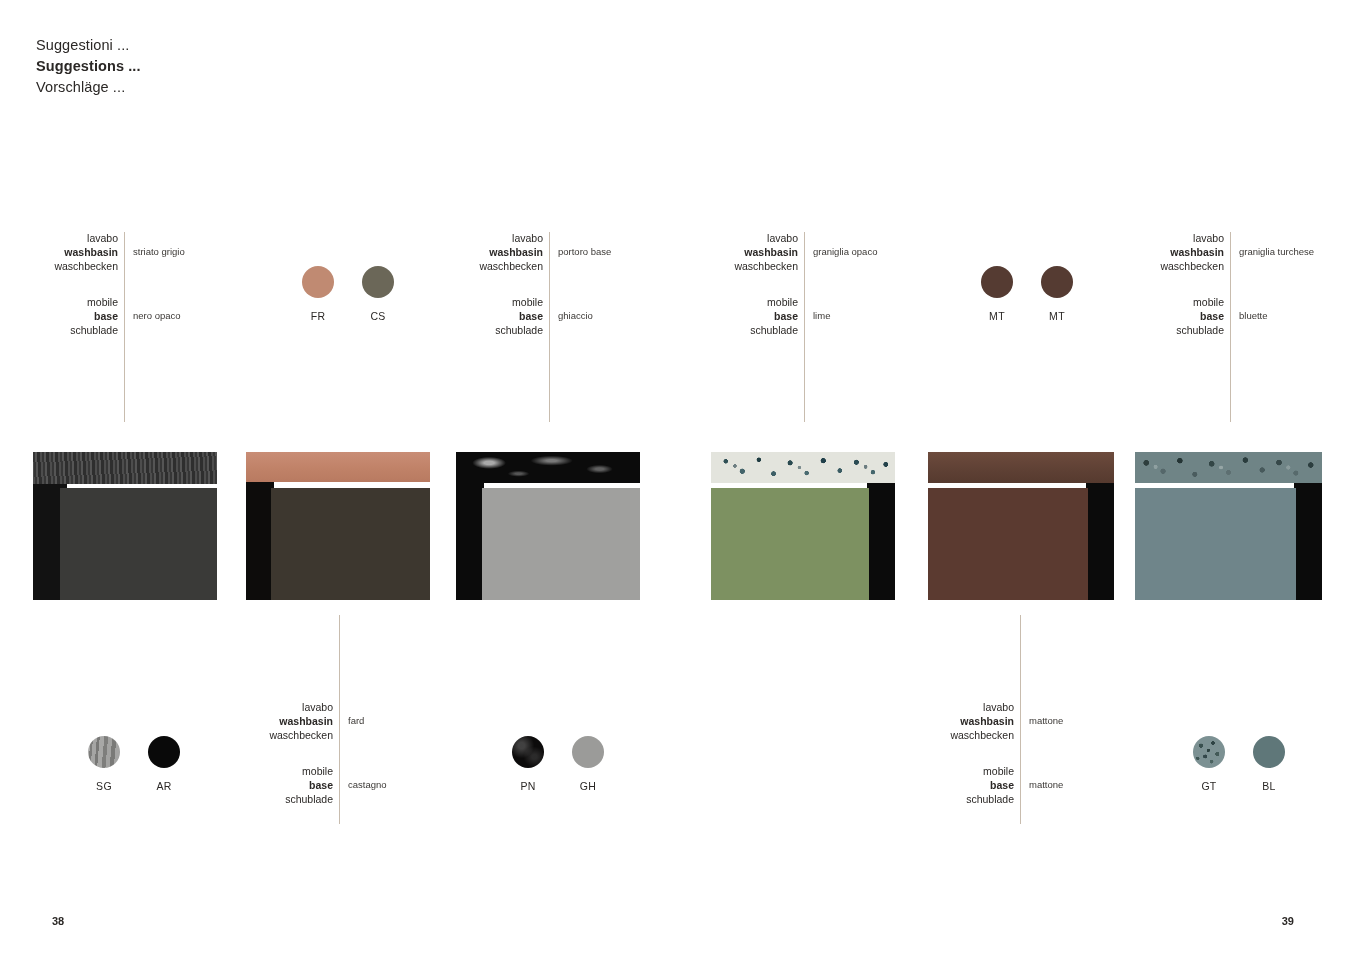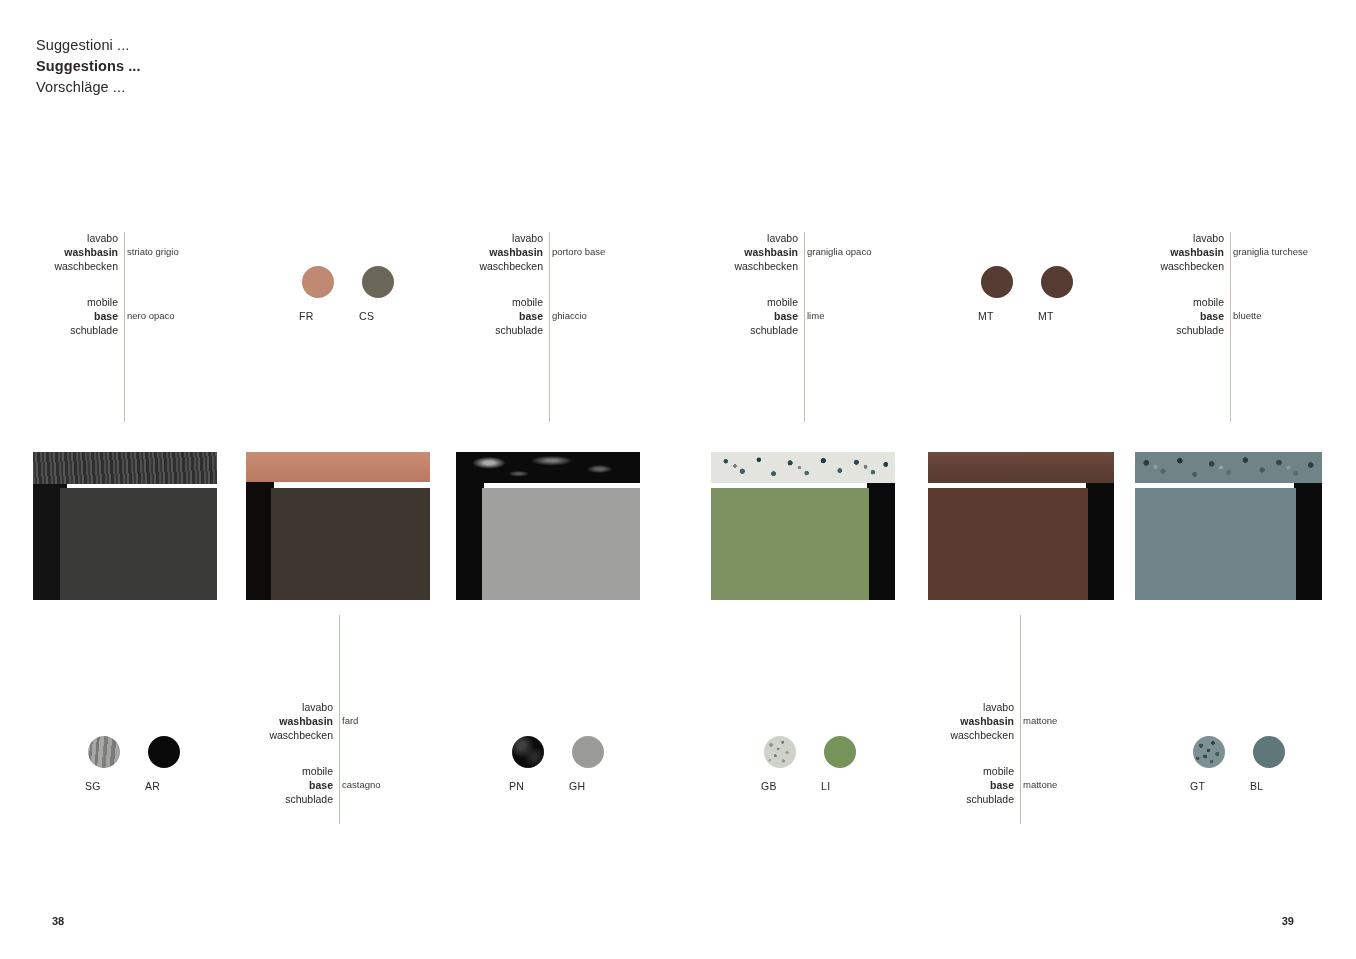--- a/index.html
+++ b/index.html
@@ -24,27 +24,27 @@
     background: #c8bcae;
   }
   .spec .row { position: absolute; left: 0; width: 250px; height: 44px; }
   .spec .left {
     position: absolute; right: 132px; top: 0; width: 180px;
     text-align: right; line-height: 1.32;
   }
   .spec .left span { display: block; font-size: 10.5px; color: #2b2826; white-space: nowrap; }
   .spec .left span.b { font-weight: bold; }
   .spec .val {
-    position: absolute; left: 127px; top: 14px;
+    position: absolute; left: 133px; top: 14px;
     font-size: 9.5px; color: #3b3835; white-space: nowrap;
   }
 
   
   .swatches { position: absolute; display: flex; gap: 22px; }
-  .sw { width: 38px; }
+  .sw { width: 38px; text-align: center; }
   .sw .dot {
     width: 32px; height: 32px; border-radius: 50%;
     margin: 0 auto 12px auto; position: relative; overflow: hidden;
   }
   .sw .code { font-size: 10.5px; color: #2b2826; letter-spacing: .3px; }
 
   
   .spk-gb { background:
       radial-gradient(circle at 22% 28%, #8c9a8e 0 1.6px, transparent 1.8px),
       radial-gradient(circle at 58% 20%, #6e7b70 0 1.3px, transparent 1.5px),
@@ -315,30 +315,20 @@
     <div class="sw">
       <div class="dot spk-pn"></div>
       <div class="code">PN</div>
     </div>
     <div class="sw">
       <div class="dot" style="background:#9b9b99;"></div>
       <div class="code">GH</div>
     </div>
   </div>
 
-  <div class="swatches" style="left:761px; top:736px;">
-    <div class="sw">
-      <div class="dot spk-gb"></div>
-      <div class="code">GB</div>
-    </div>
-    <div class="sw">
-      <div class="dot" style="background:#76935a;"></div>
-      <div class="code">LI</div>
-    </div>
-  </div>
 
   <div class="spec" style="left:896px; top:615px; height:209px;">
     <div class="rule" style="height:209px;"></div>
     <div class="row" style="top:86px;">
       <div class="left">
         <span>lavabo</span>
         <span class="b">washbasin</span>
         <span>waschbecken</span>
       </div>
       <div class="val">mattone</div>

